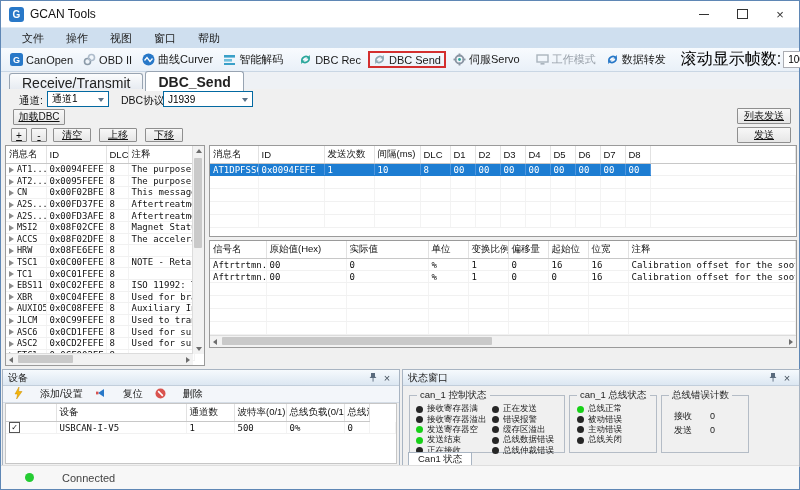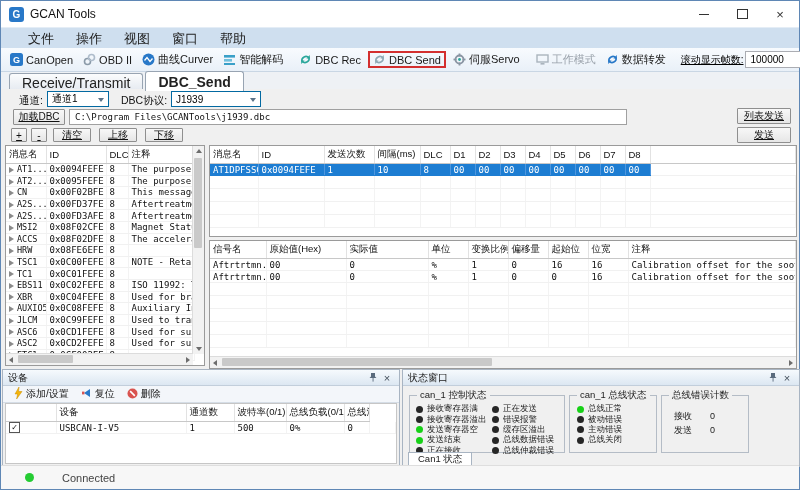--- a/index.html
+++ b/index.html
@@ -9,30 +9,30 @@
   .titlebar{height:26px;background:#fff;display:flex;align-items:center;padding-left:8px;}
   .app-icon{width:15px;height:15px;background:#2878c8;border-radius:3px;color:#fff;
     font-size:10px;font-weight:bold;display:flex;align-items:center;justify-content:center;}
   .title-text{font-size:12px;margin-left:6px;color:#111;}
   .win-controls{margin-left:auto;display:flex;height:100%;}
   .win-btn{width:38px;height:100%;display:flex;align-items:center;justify-content:center;color:#333;}
   .min-glyph{width:10px;height:1px;background:#333;}
   .max-glyph{width:9px;height:8px;border:1px solid #333;}
   .close-glyph{font-size:13px;line-height:13px;color:#333;}
   
-  .menubar{height:20px;background:#cfdfef;display:flex;align-items:flex-start;font-size:13px;padding-left:16px;border-top:1px solid #e4edf6;}
+  .menubar{height:20px;background:#cfdfef;display:flex;align-items:center;font-size:11px;padding-left:10px;border-top:1px solid #e4edf6;}
   .menu-item{padding:2px 11px;color:#222;}
   
   .toolbar{height:23px;background:linear-gradient(#f8fbfe,#e9f0f8);border-bottom:1px solid #c9d6e4;
     display:flex;align-items:center;font-size:11px;padding-left:4px;}
   .titem{display:flex;align-items:center;gap:3px;padding:2px 5px;color:#1a1a1a;white-space:nowrap;}
   .titem.disabled{color:#9aa2ab;}
   .titem.highlight{border:2px solid #d32f2f;padding:0 3px;margin:14px 2px;}
   .tsep{width:1px;height:16px;background:#b9c6d4;margin:0 3px;}
-  .tlabel{font-size:10px;margin:0 2px 0 4px;white-space:nowrap;text-decoration:underline;}
+  .tlabel{font-size:16px;margin:0 2px 0 4px;white-space:nowrap;}
   .scroll-input{width:96px;height:15px;border:1px solid #abadb3;background:#fff;font-size:10px;padding:0 4px;
     font-family:"Liberation Sans",sans-serif;}
   .ticon{flex:0 0 auto;display:flex;}
   
   .tabbar{height:19px;background:#eef1f5;display:flex;align-items:flex-end;padding-left:8px;position:relative;}
   .tabbar::after{content:"";position:absolute;left:0;right:0;bottom:0;height:1px;background:#98a4b2;}
   .tab{height:17px;padding:0 12px;font-size:14px;display:flex;align-items:center;border:1px solid #98a4b2;
     border-bottom:none;background:linear-gradient(#fbfcfd,#e4e9f0);margin-right:2px;border-radius:3px 3px 0 0;color:#222;}
   .tab.active{background:#fff;font-weight:bold;height:19px;position:relative;z-index:2;}
   
@@ -72,21 +72,21 @@
   .vthumb{position:absolute;left:1px;width:8px;background:#c9c9c9;border-radius:1px;}
   .hthumb{position:absolute;top:1px;height:8px;background:#c9c9c9;border-radius:1px;}
   
   .panel{position:absolute;background:#f0f0f0;border:1px solid #a8b4c2;box-sizing:border-box;}
   .ptitle{height:15px;background:linear-gradient(#f6fafd,#dce7f2);display:flex;align-items:center;
     font-size:10px;padding:0 5px;border-bottom:1px solid #c2cedb;color:#222;}
   .ptitle .spacer{flex:1;}
   .pin-btn,.close-btn{width:14px;height:13px;display:flex;align-items:center;justify-content:center;color:#44505c;font-size:11px;}
   .ptools{height:16px;display:flex;align-items:center;font-size:10px;padding-left:4px;
     background:#f3f6fa;border-bottom:1px solid #d5dde6;color:#1a1a1a;}
-  .ptool{display:flex;align-items:center;gap:3px;padding:1px 6px;}
+  .ptool{display:flex;align-items:center;gap:17px;padding:1px 6px;}
   .dev-table{position:absolute;left:2px;right:2px;top:33px;bottom:2px;background:#fff;border:1px solid #c4c4c4;}
   .cb{width:9px;height:9px;border:1px solid #555;background:#fff;font-size:8px;line-height:9px;text-align:center;color:#111;}
   .grp{position:absolute;border:1px solid #b4bcc6;}
   .grp-title{position:absolute;top:-7px;left:7px;background:#f0f0f0;font-size:9.5px;padding:0 3px;white-space:nowrap;color:#222;}
   .led-col{position:absolute;top:8px;}
   .led-item{display:flex;align-items:center;gap:4px;font-size:8.5px;height:10.4px;white-space:nowrap;color:#1a1a1a;}
   .led{width:7px;height:7px;border-radius:50%;flex:0 0 auto;}
   .led.on{background:#17d117;}
   .led.off{background:#262626;}
   .cnt-row{position:absolute;left:12px;font-size:9px;white-space:nowrap;color:#1a1a1a;}
@@ -233,27 +233,26 @@
     <div class="tab active">DBC_Send</div>
   </div>
 
   <div class="main">
     <span class="lbl" style="left:18px;top:5px">通道:</span>
     <div class="combo" style="left:46px;top:2px;width:62px">
       <span>通道1</span>
       <span class="combo-arrow"></span>
     </div>
     <span class="lbl" style="left:120px;top:5px">DBC协议:</span>
-    <div class="combo" style="left:170px;top:2px;width:90px">
+    <div class="combo" style="left:162px;top:2px;width:90px">
       <span>J1939</span>
       <span class="combo-arrow"></span>
     </div>
 
     <div class="btn" style="left:12px;top:20px;width:52px;height:16px">加载DBC</div>
-    <div class="pathbox" style="left:68px;top:20px;width:558px">C:\Program Files\GCANTools\j1939.dbc</div>
     <div class="btn" style="right:8px;top:19px;width:54px;height:16px">列表发送</div>
 
     <div class="btn" style="left:10px;top:39px;width:16px;height:14px">+</div>
     <div class="btn" style="left:30px;top:39px;width:16px;height:14px">-</div>
     <div class="btn" style="left:52px;top:39px;width:38px;height:14px">清空</div>
     <div class="btn" style="left:98px;top:39px;width:38px;height:14px">上移</div>
     <div class="btn" style="left:144px;top:39px;width:38px;height:14px">下移</div>
     <div class="btn" style="right:8px;top:38px;width:54px;height:16px">发送</div>
 
     <div class="tbl" style="left:4px;top:56px;width:200px;height:221px">
@@ -503,21 +502,21 @@
               <td></td>
               <td></td>
               <td></td>
               <td></td>
               <td></td>
             </tr>
           </tbody>
       </table>
     </div>
 
-    <div class="tbl" style="left:208px;top:151px;width:588px;height:129px">
+    <div class="tbl" style="left:208px;top:151px;width:588px;height:108px">
       <table style="width:586px">
         <colgroup>
             <col style="width:56px">
             <col style="width:80px">
             <col style="width:82px">
             <col style="width:40px">
             <col style="width:40px">
             <col style="width:40px">
             <col style="width:40px">
             <col style="width:40px">

